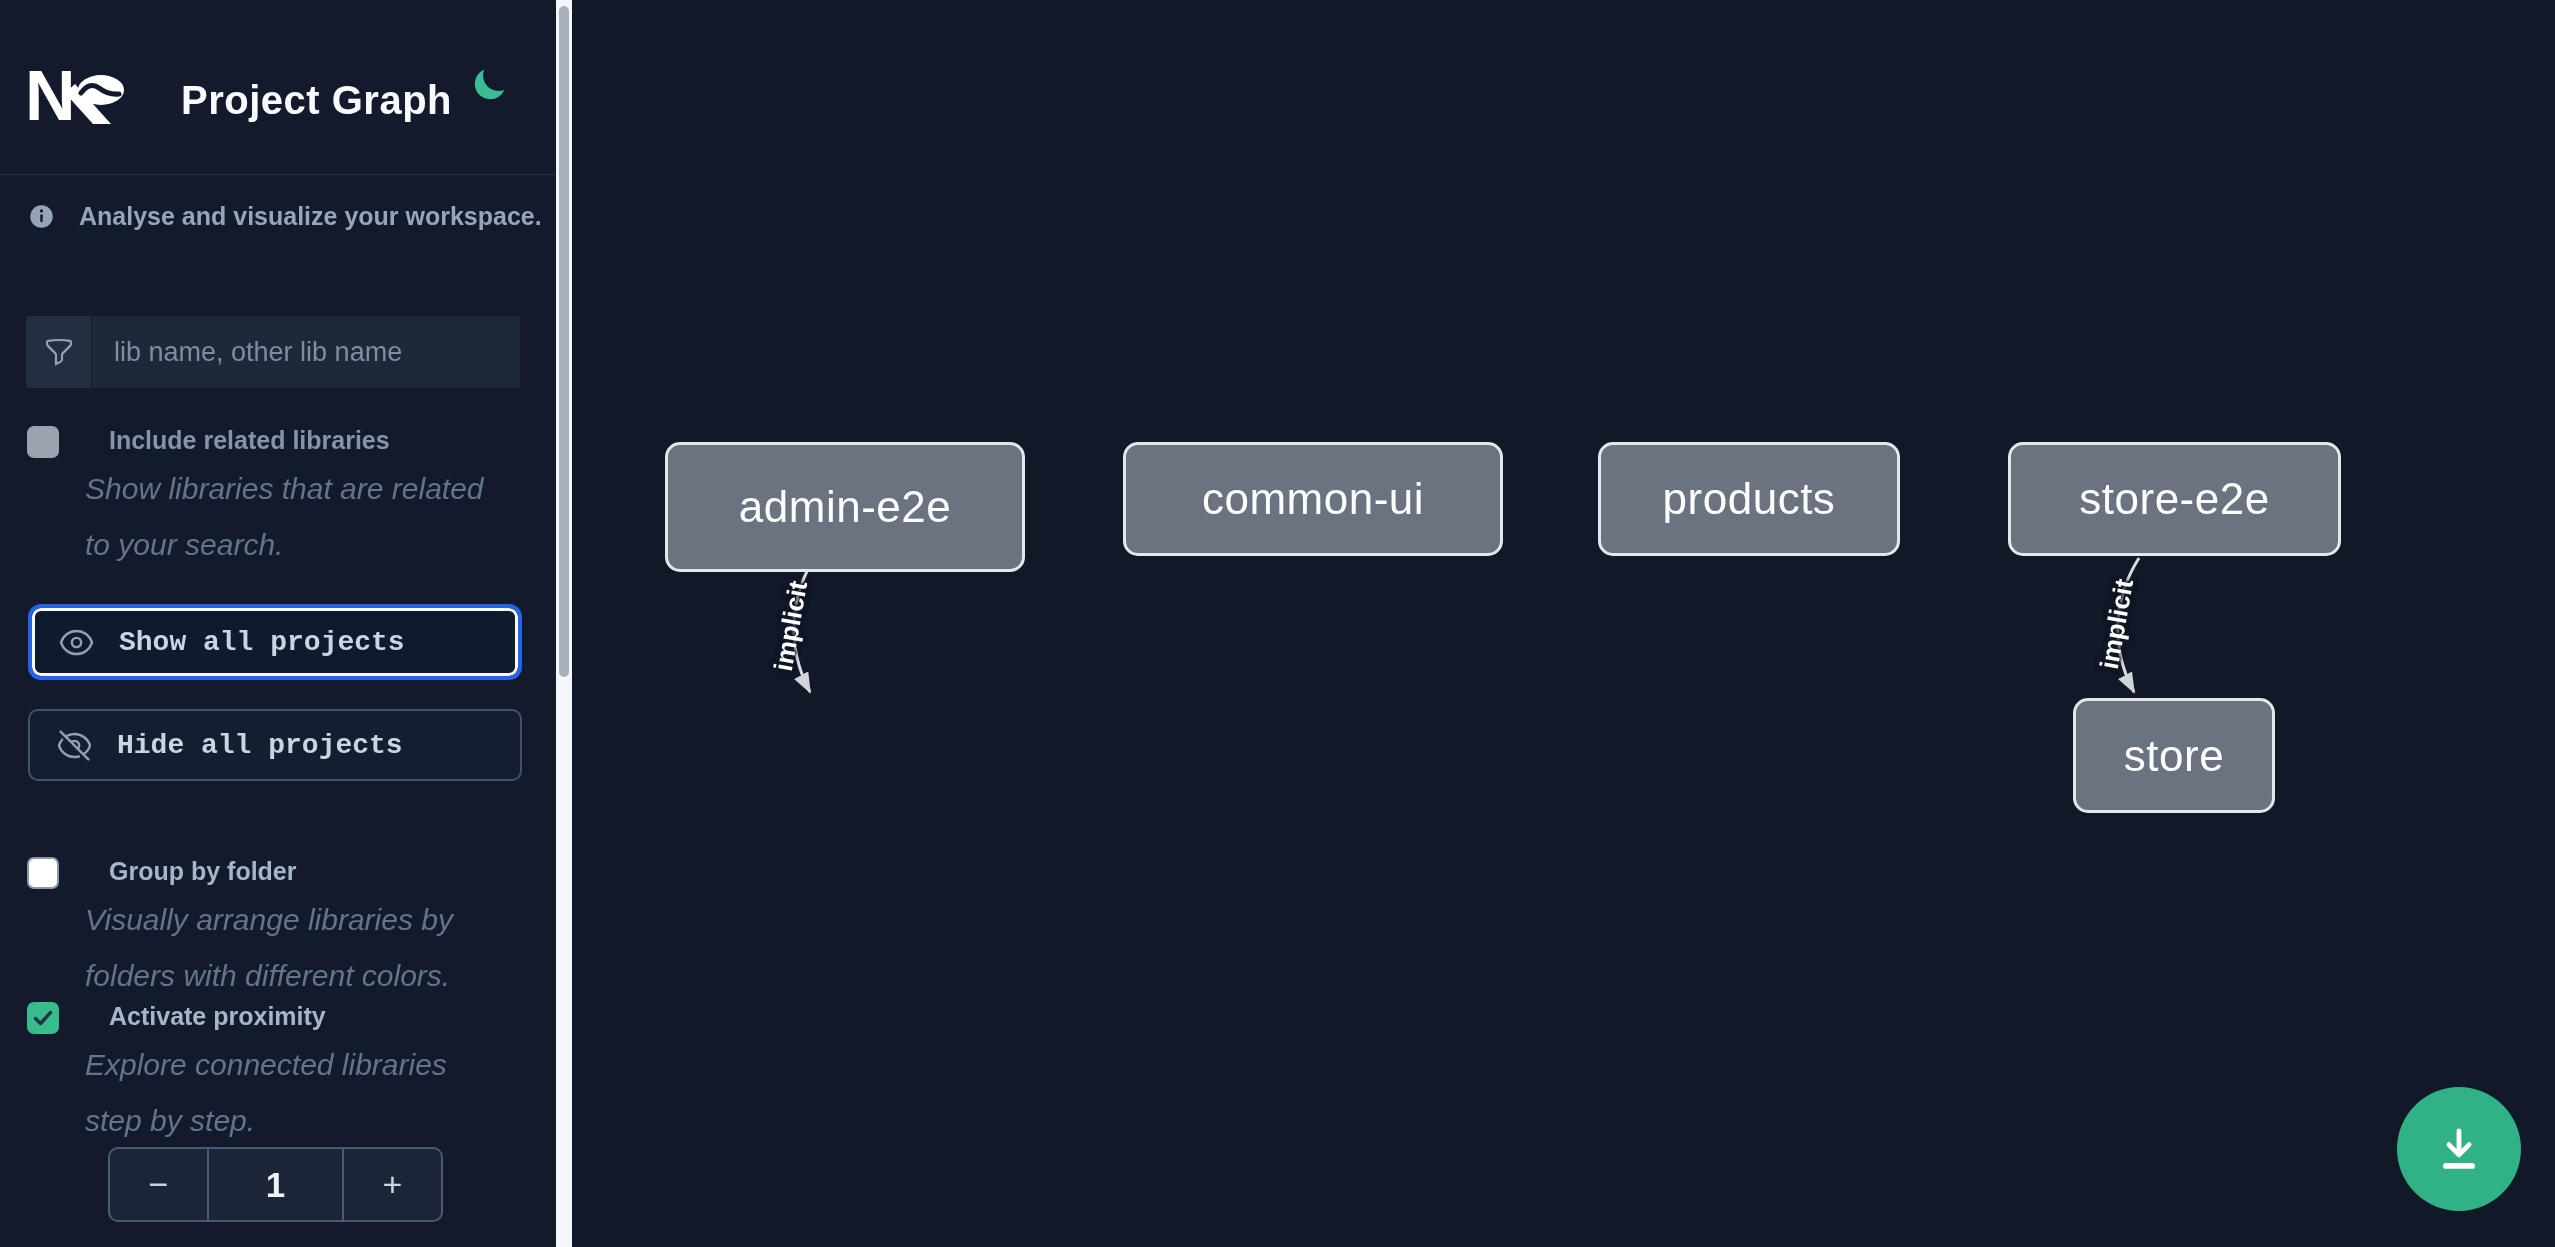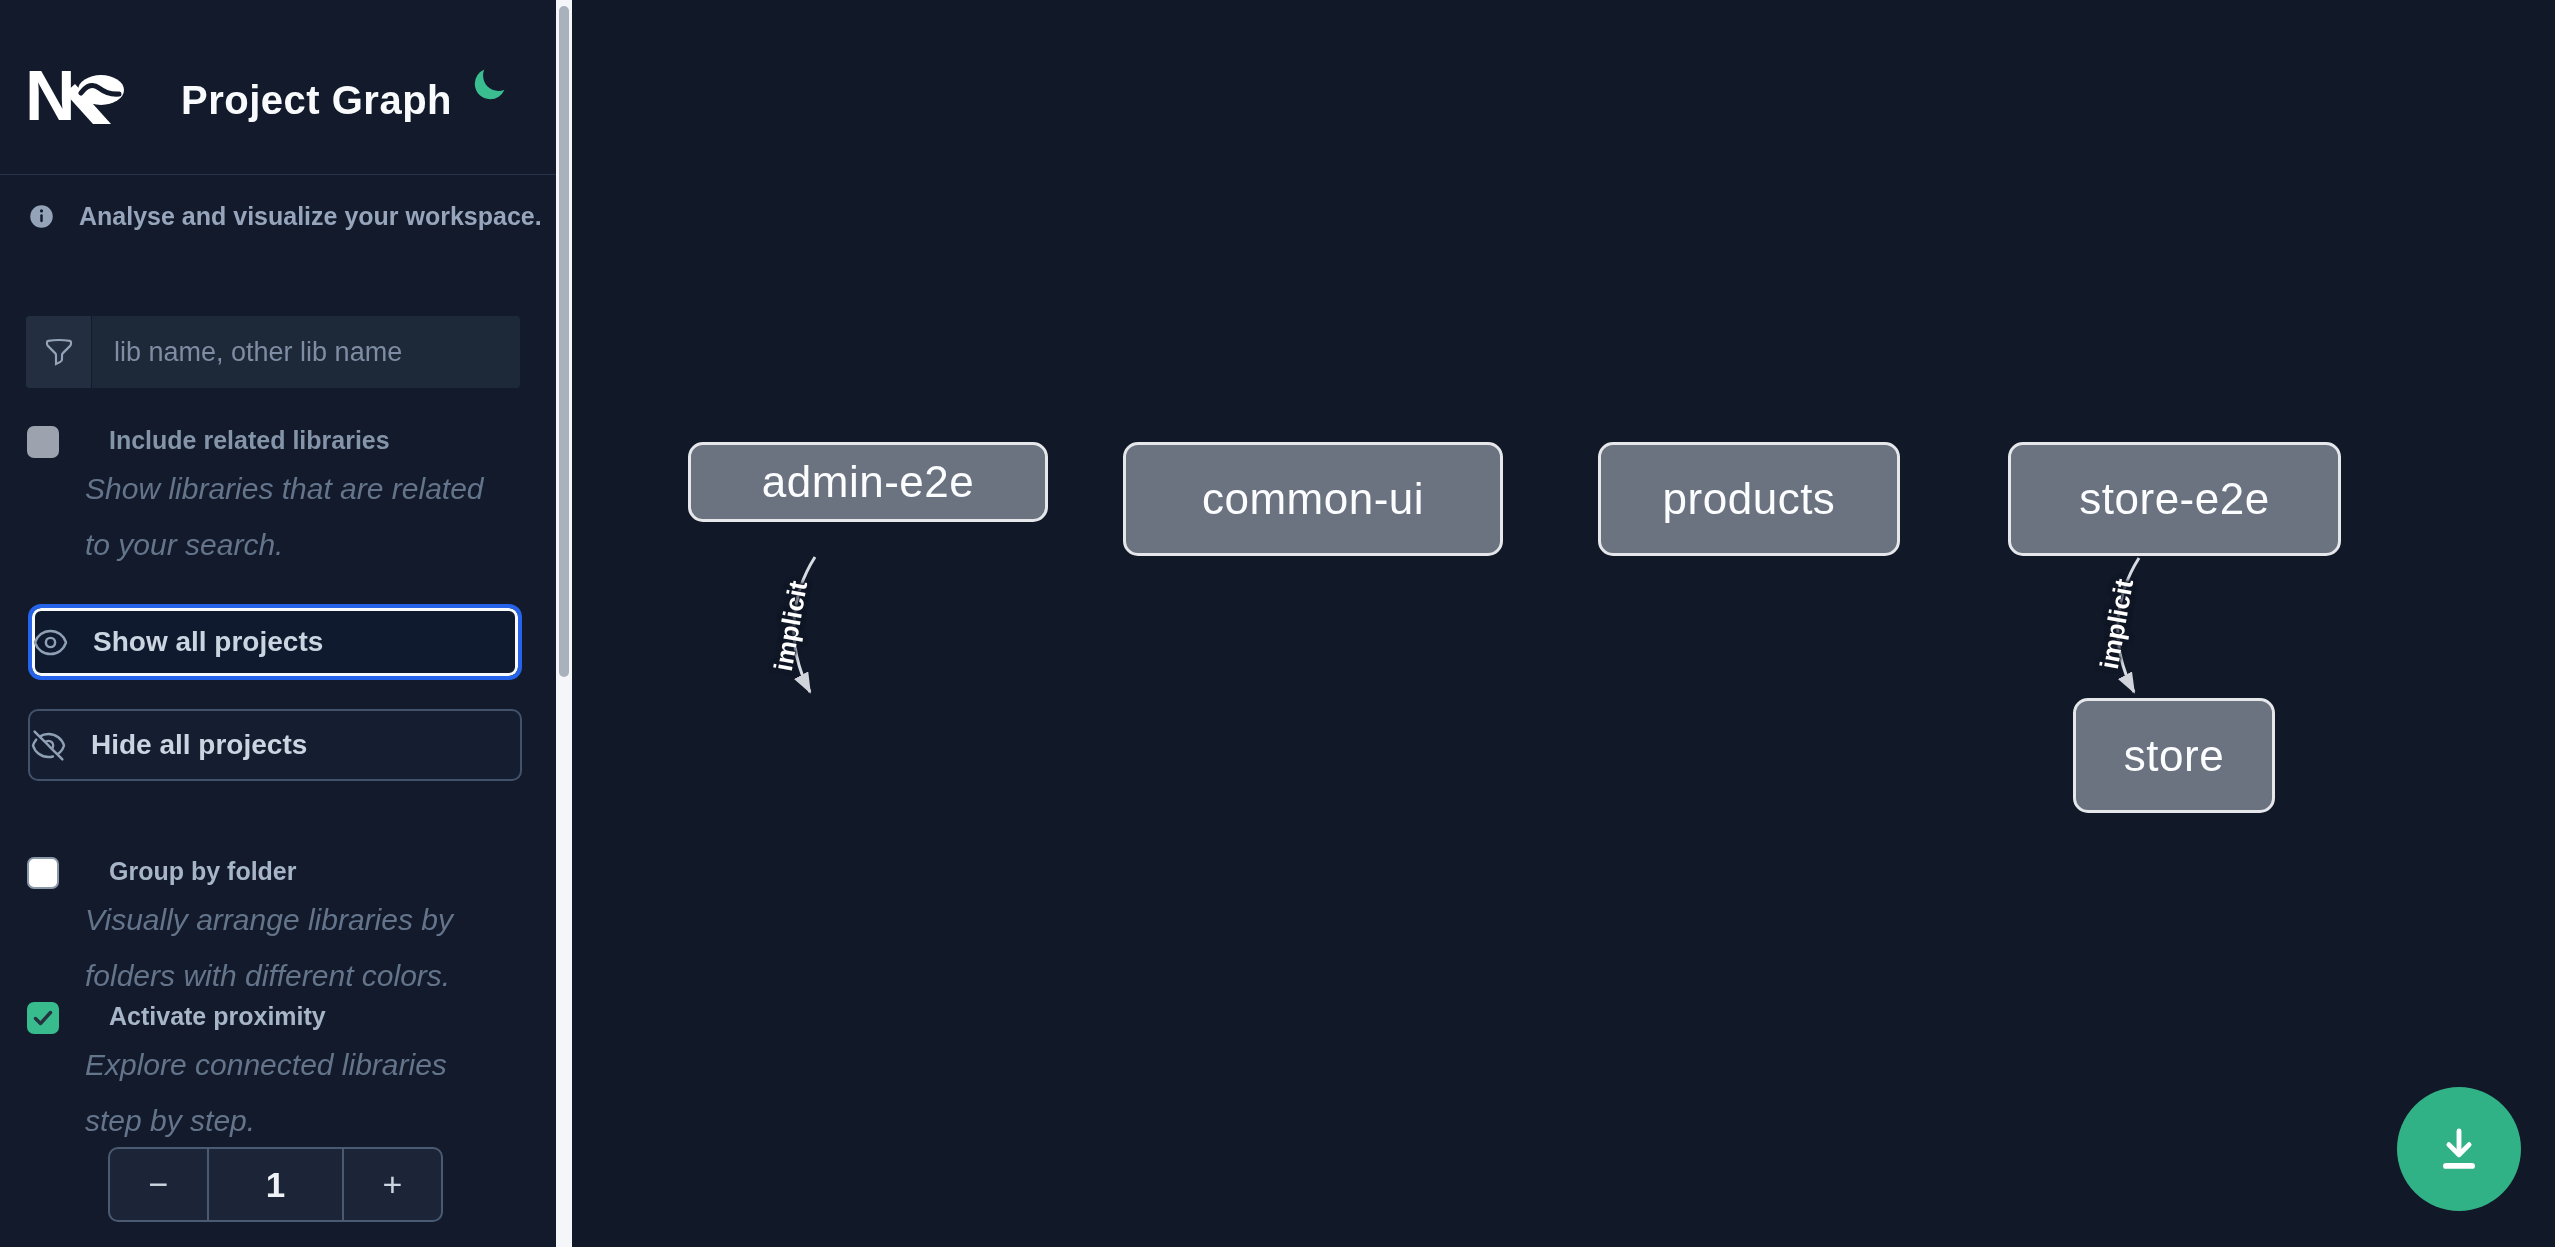--- a/index.html
+++ b/index.html
@@ -34,22 +34,22 @@
     display:flex; align-items:center; justify-content:center; cursor:pointer; }
   .cb-disabled { background:#9ca3af; }
   .cb-unchecked { background:#ffffff; border:2px solid #8b98a9; }
   .cb-checked { background:#38bb8d; }
   .opt-text { width:410px; }
   .opt-label { font-size:25px; font-weight:700; color:#a7b5c9; line-height:33px;margin-left:24px; }
   .opt-label.dim { color:#8494a9; }
   .opt-desc { font-size:30px; color:#64748b; line-height:56px; margin-top:4px;font-style:italic; }
 
   .btn { position:absolute; left:28px; width:494px; display:flex; align-items:center;
-    gap:24px; cursor:pointer; background:rgba(30,41,59,0.35);
-    color:#cbd5e1; font-size:28px; font-weight:600; font-family:Liberation Sans, sans-serif; }
+    gap:24px; padding-left:26px; cursor:pointer; background:rgba(30,41,59,0.35);
+    color:#cbd5e1; font-size:28px; font-weight:600; font-family:Liberation Mono, monospace; }
   .btn-show { top:604px; height:76px; border:4px solid #2563eb; border-radius:13px;
     box-shadow:inset 0 0 0 3px #f8fafc; background:#0f1a2e; }
   .btn-hide { top:709px; height:72px; border:2px solid #42526a; border-radius:10px; }
 
   .stepper { position:absolute; left:108px; top:1147px; width:335px; height:75px;
     border:2px solid #4a5a72; border-radius:10px; display:flex; overflow:hidden;
     background:#1b2537; }
   .step-btn { width:97px; border:none; background:transparent; color:#cbd5e1;
     font-size:34px; cursor:pointer; font-family:"Liberation Sans",sans-serif; }
   .step-val { flex:1; display:flex; align-items:center; justify-content:center;
@@ -62,21 +62,21 @@
   .sb-thumb { position:absolute; left:3px; top:6px; width:10px; height:671px;
     background:#a9b1bc; border-radius:6px; }
 
   
   .canvas { position:absolute; left:572px; top:0; width:1983px; height:1247px;
     background:#111827; }
   .edges-svg { position:absolute; left:0; top:0; }
   .node { position:absolute; background:#6b7280; border:3px solid #e5e7eb;
     border-radius:15px; display:flex; align-items:center; justify-content:center;
     color:#fcfdff; font-size:44px; letter-spacing:0.5px; cursor:pointer; }
-  #n-admin-e2e { left:93px;  top:442px; width:360px; height:80px;margin-left:23px; }
+  #n-admin-e2e { left:93px;  top:442px; width:360px; height:130px; }
   #n-common-ui { left:551px; top:442px; width:380px; height:114px; }
   #n-products  { left:1026px;top:442px; width:302px; height:114px; }
   #n-store-e2e { left:1436px;top:442px; width:333px; height:114px; }
   #n-admin     { left:157px; top:698px; width:231px; height:115px; }
   #n-store     { left:1501px;top:698px; width:202px; height:115px; }
 
   .edge-label { position:absolute; color:#ffffff; font-size:26px; font-weight:700;
     transform:translate(-50%,-50%) rotate(-80deg); transform-origin:center;
     text-shadow:0 0 5px #111827, 0 0 5px #111827, 1px 1px 2px #111827; }
   #el-1 { left:219px;  top:626px; }

